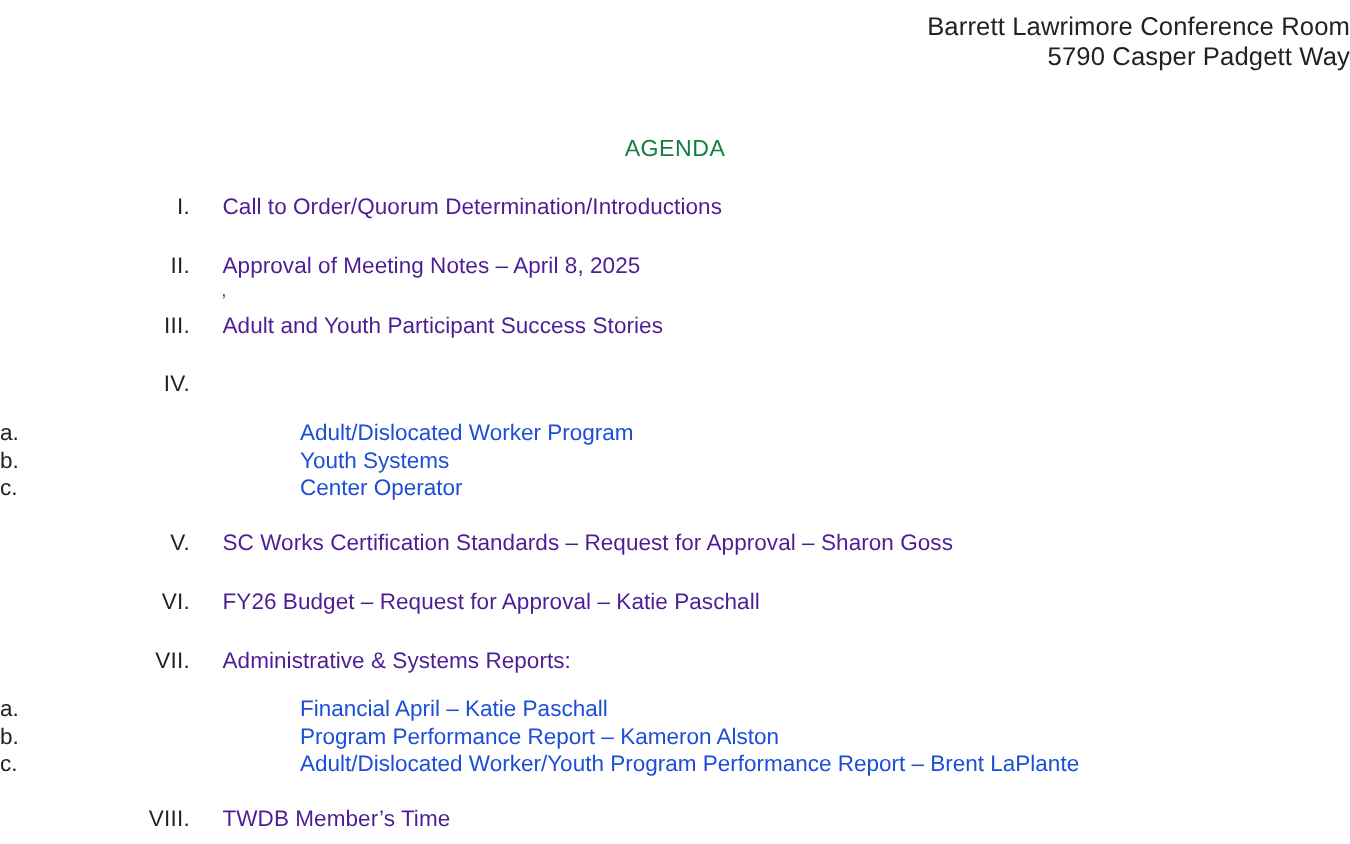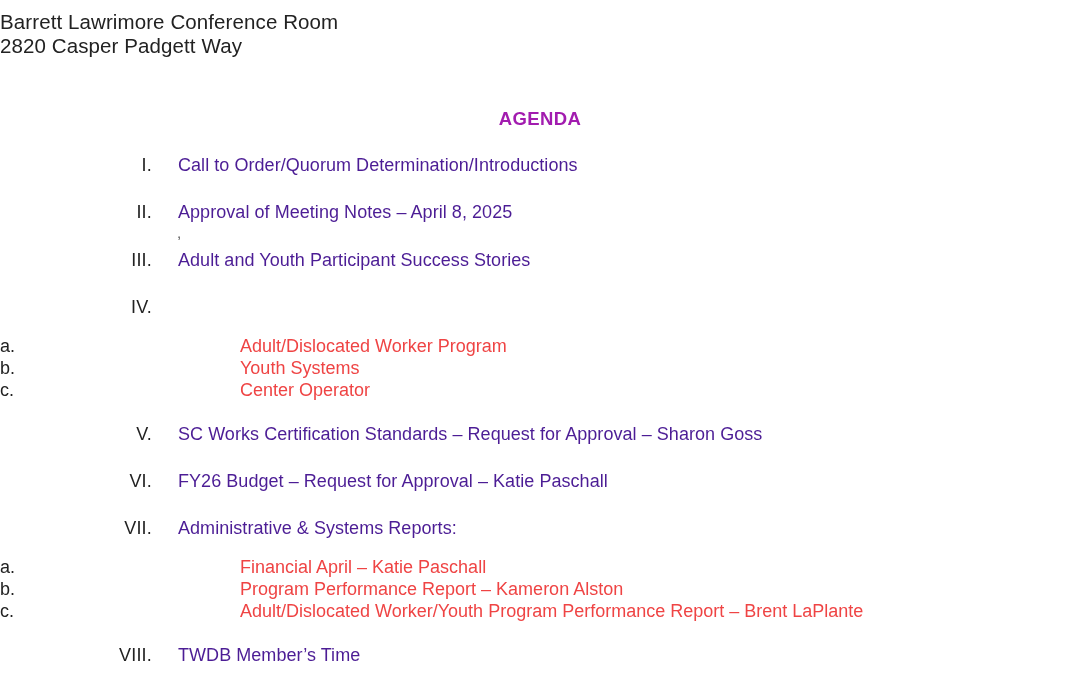--- a/index.html
+++ b/index.html
@@ -19,42 +19,42 @@
     color: #1a1a1a;
     -webkit-font-smoothing: antialiased;
   }
 
   
   .doc-header {
     position: absolute;
     left: 0;
     top: 10px;
     width: 1080px;
-    text-align: left;
+    text-align: right;
   }
 
   .doc-header .hline {
     font-size: 20.5px;
     line-height: 24px;
     letter-spacing: 0.1px;
     color: #222222;
     white-space: nowrap;
   }
 
   
   .agenda-title {
     position: absolute;
     left: 0;
     top: 108px;
     width: 1080px;
     text-align: center;
     font-size: 18.5px;
-    font-weight: bold;
+    font-weight: normal;
     letter-spacing: 0.4px;
-    color: #a21caf;
+    color: #15803d;
   }
 
   
   .agenda-list {
     position: absolute;
     left: 0;
     top: 152px;
     width: 1080px;
   }
 
@@ -107,21 +107,21 @@
     font-size: 18px;
     line-height: 22px;
     color: #222222;
   }
 
   .sub-text {
     flex: 1 1 auto;
     padding-left: 14px;
     font-size: 18px;
     line-height: 22px;
-    color: #ef4444;
+    color: #1d4ed8;
     white-space: nowrap;
   }
 
   
   .scan-mark {
     position: absolute;
     left: 177px;
     top: 228px;
     font-size: 15px;
     line-height: 10px;
@@ -129,21 +129,21 @@
     user-select: none;
   }
 </style>
 </head>
 <body>
 
 <div class="page">
 
   <div class="doc-header">
     <div class="hline">Barrett Lawrimore Conference Room</div>
-    <div class="hline">2820 Casper Padgett Way</div>
+    <div class="hline">5790 Casper Padgett Way</div>
   </div>
 
   <div class="agenda-title">AGENDA</div>
 
   <div class="scan-mark">,</div>
 
   <div class="agenda-list">
 
     <div class="agenda-item">
       <div class="item-num">I.</div>

